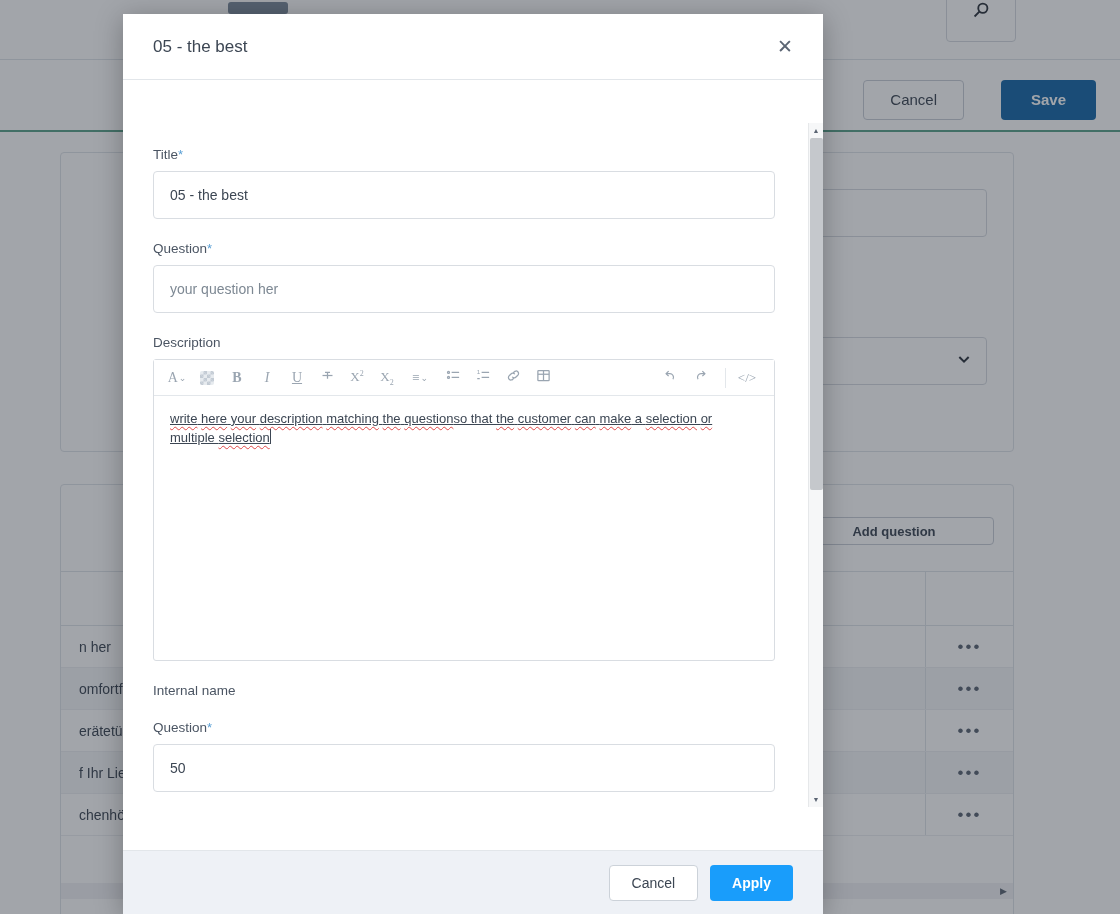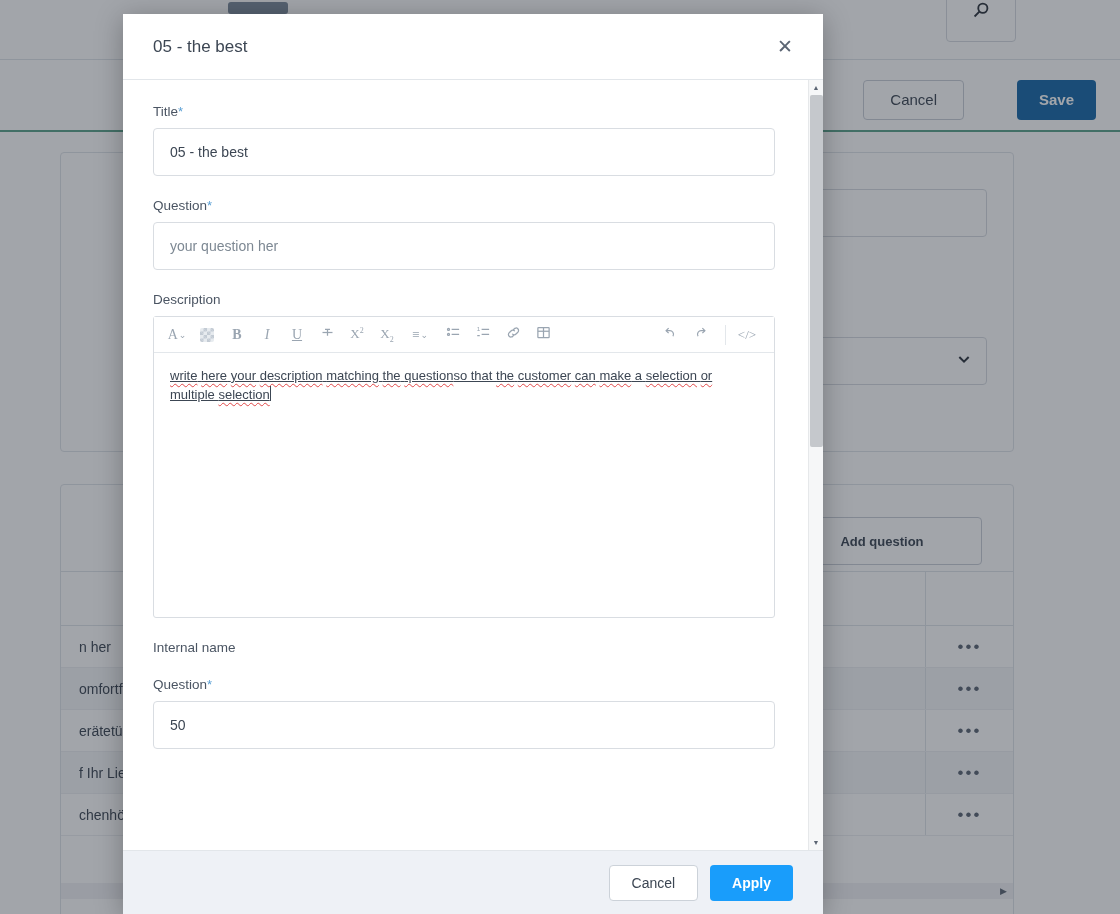--- a/index.html
+++ b/index.html
@@ -35,21 +35,21 @@
     position: absolute; left: 0; top: 60px; right: 0; height: 72px;
     background: #ffffff; border-bottom: 2px solid #5aa38a;
   }
   .bg-btn-cancel {
     position: absolute; right: 156px; top: 20px;
     padding: 10px 26px; border: 1px solid #c9ced6; border-radius: 4px;
     background: #ffffff; color: #3c4653; font-size: 15px; line-height: 18px;
   }
   .bg-btn-save {
     position: absolute; right: 24px; top: 20px;
-    padding: 11px 22px; border-radius: 4px;
+    padding: 11px 30px; border-radius: 4px;
     background: #1567a8; color: #ffffff; font-size: 15px; line-height: 18px;
     font-weight: 600;
   }
   .bg-btn-stub {
     position: absolute; right: 298px; top: 20px; width: 26px; height: 40px;
     border: 1px solid #c9ced6; border-right: none; border-radius: 4px 0 0 4px;
     background: #fff;
   }
 
   .bg-panel-a {
@@ -71,21 +71,21 @@
   .bg-section-label {
     position: absolute; left: 98px; top: 488px;
     font-size: 17px; color: #3c4653;
   }
 
   .bg-panel-b {
     position: absolute; left: 60px; top: 484px; right: 106px; bottom: -6px;
     border: 1px solid #dfe3e8; border-radius: 4px; background: #fff;
   }
   .bg-addq {
-    position: absolute; right: 31px; top: 32px; width: 200px; height: 48px;
+    position: absolute; right: 19px; top: 32px; width: 200px; height: 28px;
     border: 1px solid #c9ced6; border-radius: 4px; background: #fff;
     display: flex; align-items: center; justify-content: center;
     font-size: 13px; font-weight: 700; color: #3c4653;
   }
   .bg-table {
     position: absolute; left: 0; right: 0; top: 86px; bottom: 20px;
     border-top: 1px solid #dfe3e8;
   }
   .bg-th-row { height: 54px; border-bottom: 1px solid #dfe3e8; display: flex; }
   .bg-tr { height: 42px; display: flex; align-items: center;
@@ -112,21 +112,21 @@
   #dim-overlay {
     position: absolute; inset: 0;
     background: rgba(33, 41, 52, 0.42);
   }
 
   
   #modal {
     position: absolute; left: 123px; top: 14px; width: 700px; height: 900px;
     background: #ffffff;
     box-shadow: 0 4px 26px rgba(0,0,0,0.28);
-    display: flex; flex-direction: column;
+    display: flex; flex-direction: column; gap: 43px;
   }
   .modal-header {
     height: 66px; flex: none;
     border-bottom: 1px solid #e2e6ea;
     display: flex; align-items: center; padding: 0 24px 0 30px;
   }
   .modal-title { flex: 1; font-size: 17px; color: #3c4653; font-weight: 400; }
   .modal-close {
     width: 28px; height: 28px; display: flex; align-items: center;
     justify-content: center; color: #5b6573; font-size: 19px; cursor: pointer;

